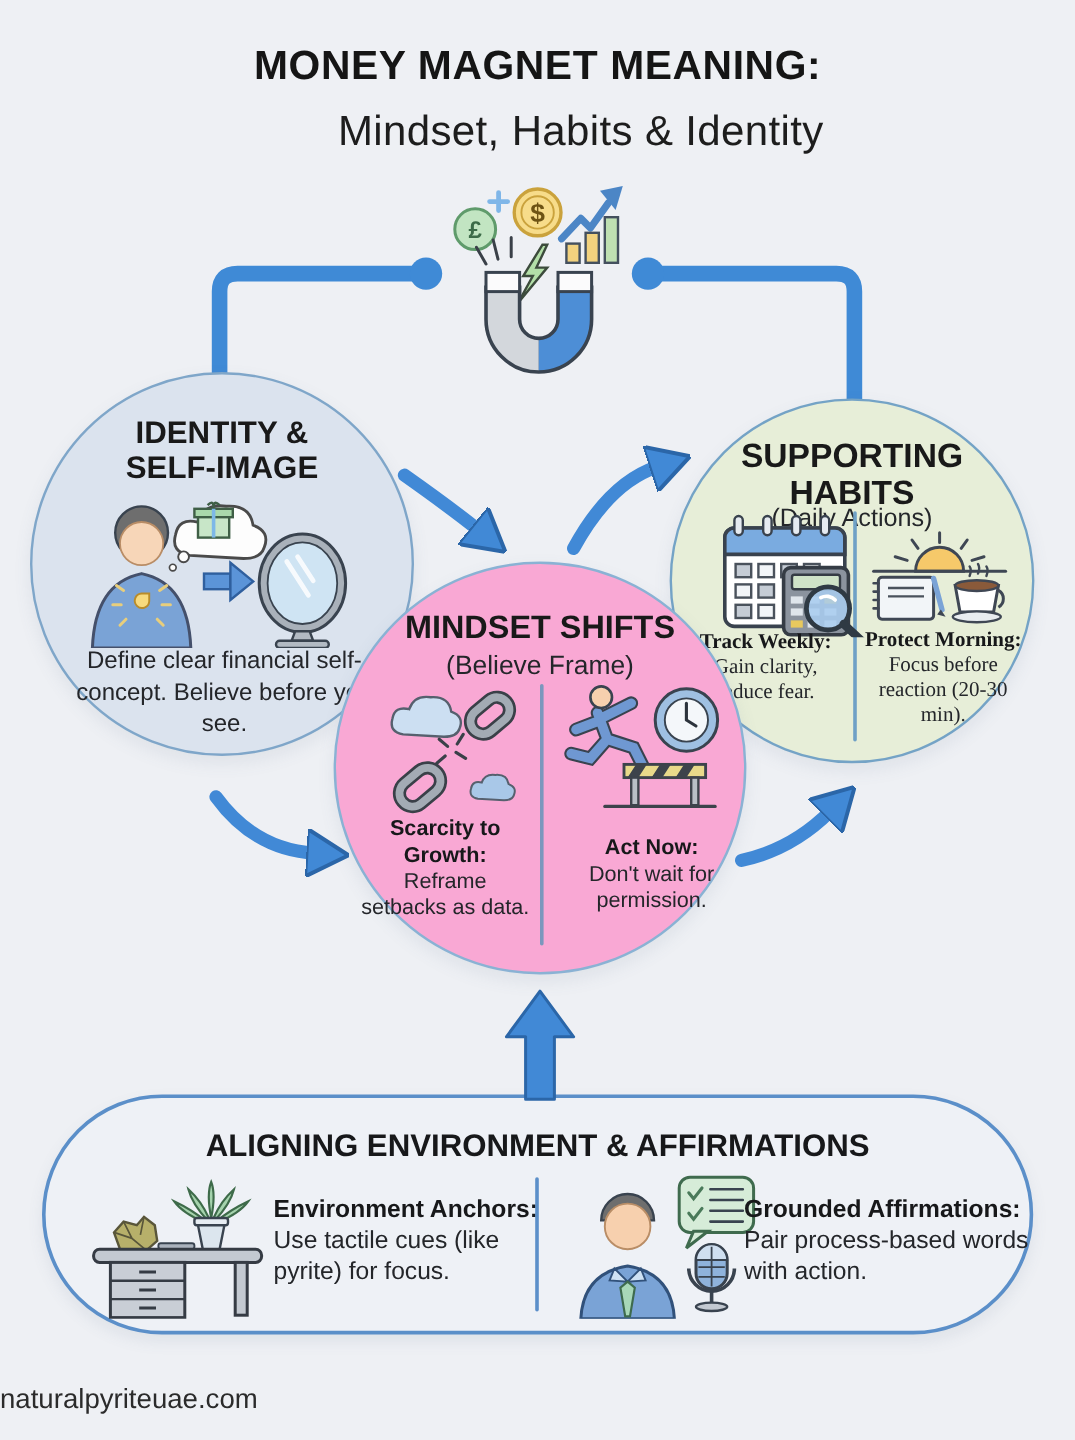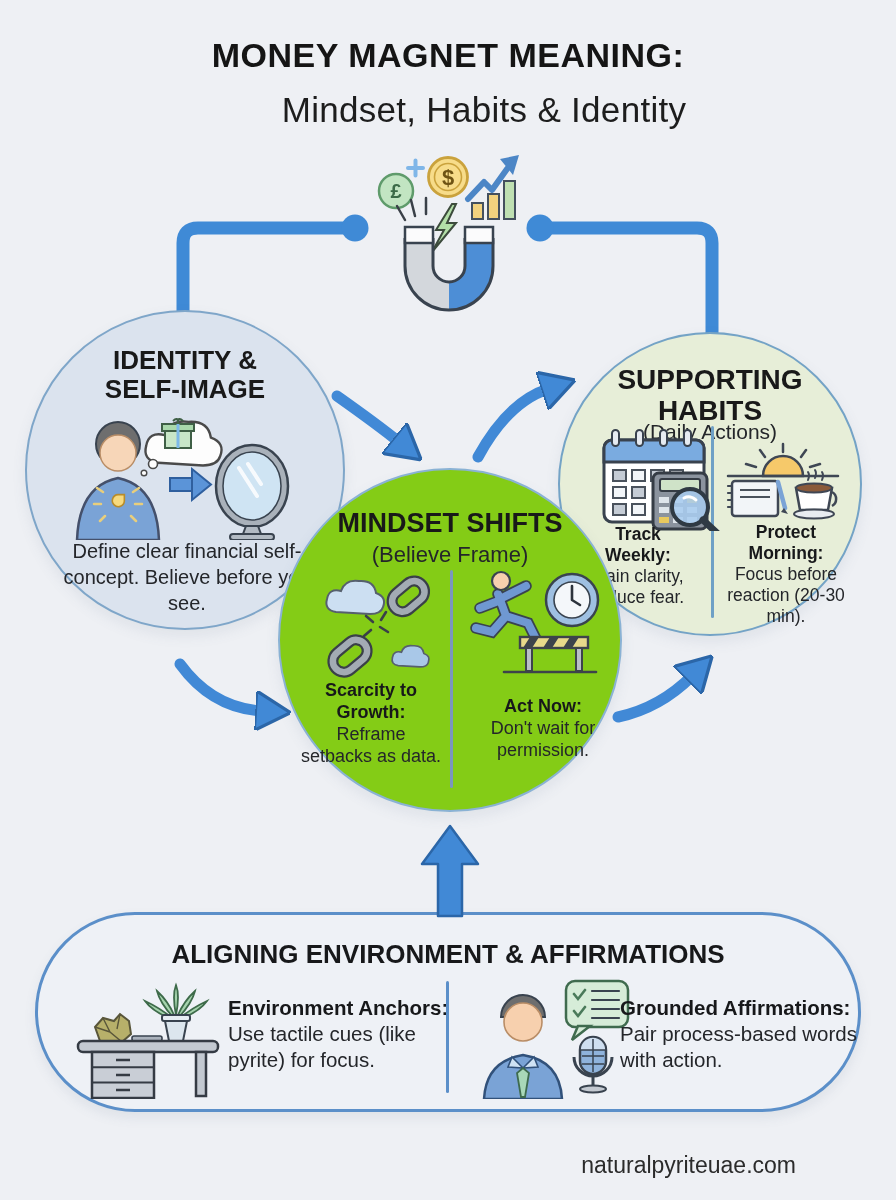--- a/index.html
+++ b/index.html
@@ -4,51 +4,51 @@
 <style>
   html,body{margin:0;padding:0;}
   body{background:#e4e7ec;font-family:"Liberation Sans",sans-serif;}
   #page{position:relative;width:896px;height:1200px;background:#eef0f4;overflow:hidden;margin:0 auto;}
   .abs{position:absolute;}
   .preline{white-space:pre-line;}
   .center{text-align:center;}
 
   .page-title{top:36px;left:0;width:896px;text-align:center;font-size:34px;font-weight:700;color:#151515;letter-spacing:.5px;z-index:5;}
   .page-subtitle{top:90px;left:0;width:896px;text-align:center;font-size:35px;font-weight:400;color:#1d1d1d;letter-spacing:.3px;z-index:5;padding-left:36px;}
-  .footer{top:1152px;left:0;width:796px;text-align:right;font-size:23px;color:#2b2b2b;z-index:5;}
+  .footer{top:1152px;left:0;width:796px;text-align:left;font-size:23px;color:#2b2b2b;z-index:5;}
 
   svg{display:block;}
   .layer{left:0;top:0;z-index:1;pointer-events:none;}
   .layer.arrows{z-index:4;}
 
   .circle{border-radius:50%;box-sizing:border-box;box-shadow:0 6px 14px rgba(90,110,140,.10);}
   .circle.identity{left:25px;top:310px;width:320px;height:320px;background:#dbe3ee;border:2.5px solid #7fa6c9;z-index:2;}
   .circle.habits{left:558px;top:332px;width:304px;height:304px;background:#e7eed8;border:2.5px solid #74a3c6;z-index:2;}
-  .circle.mindset{left:278px;top:468px;width:344px;height:344px;background:#84cc16;border:2.5px solid #8ab2d4;z-index:3;}
+  .circle.mindset{left:278px;top:468px;width:344px;height:344px;background:#f9a8d4;border:2.5px solid #8ab2d4;z-index:3;}
 
   .c-head{font-weight:700;color:#191919;line-height:1.12;}
   .c-sub{color:#24262a;}
   .col-label{font-weight:700;color:#17181a;}
   .col-text{color:#24262a;}
   .vdivider{width:2.5px;background:#6b87b0;border-radius:2px;}
 
   .identity .c-head{top:34px;left:0;width:100%;font-size:26px;}
   .identity .body-text{top:226px;left:24px;width:272px;font-size:20px;line-height:1.3;color:#24262a;}
 
   .mindset .c-head{top:38px;left:0;width:100%;font-size:27px;}
   .mindset .c-sub{top:72px;left:0;width:100%;font-size:22px;}
   .mindset .vdivider{left:170px;top:100px;height:218px;background:#7b97bd;}
   .mindset .col{font-size:18px;line-height:1.22;}
   .mindset .col.left{left:20px;top:210px;width:142px;}
   .mindset .col.right{left:194px;top:214px;width:138px;margin-top:12px;}
 
   .habits .c-head{top:30px;left:0;width:100%;font-size:28px;}
   .habits .c-sub{top:86px;left:0;width:100%;font-size:21px;}
   .habits .vdivider{left:151px;top:92px;height:192px;background:#6fa0c6;}
-  .habits .col{font-size:17.5px;line-height:1.2;}
+  .habits .col{font-size:17.5px;line-height:1.2;font-family:Liberation Serif, serif;}
   .habits .col.left{left:22px;top:190px;width:112px;}
   .habits .col.right{left:160px;top:188px;width:132px;}
 
   .bottom-box{left:35px;top:912px;width:826px;height:200px;background:#eef1f6;border:3px solid #5b8fc9;border-radius:100px;box-sizing:border-box;z-index:2;box-shadow:0 6px 12px rgba(90,110,140,.10);}
   .bottom-box .b-head{top:24px;left:0;width:100%;font-size:26px;font-weight:700;color:#17181a;}
   .bottom-box .vdivider{left:408px;top:66px;height:112px;background:#5b8fc9;}
   .bottom-box .col{font-size:20.5px;line-height:1.28;}
   .bottom-box .col.left{left:190px;top:80px;width:232px;}
   .bottom-box .col.right{left:582px;top:80px;width:256px;}
 </style>

